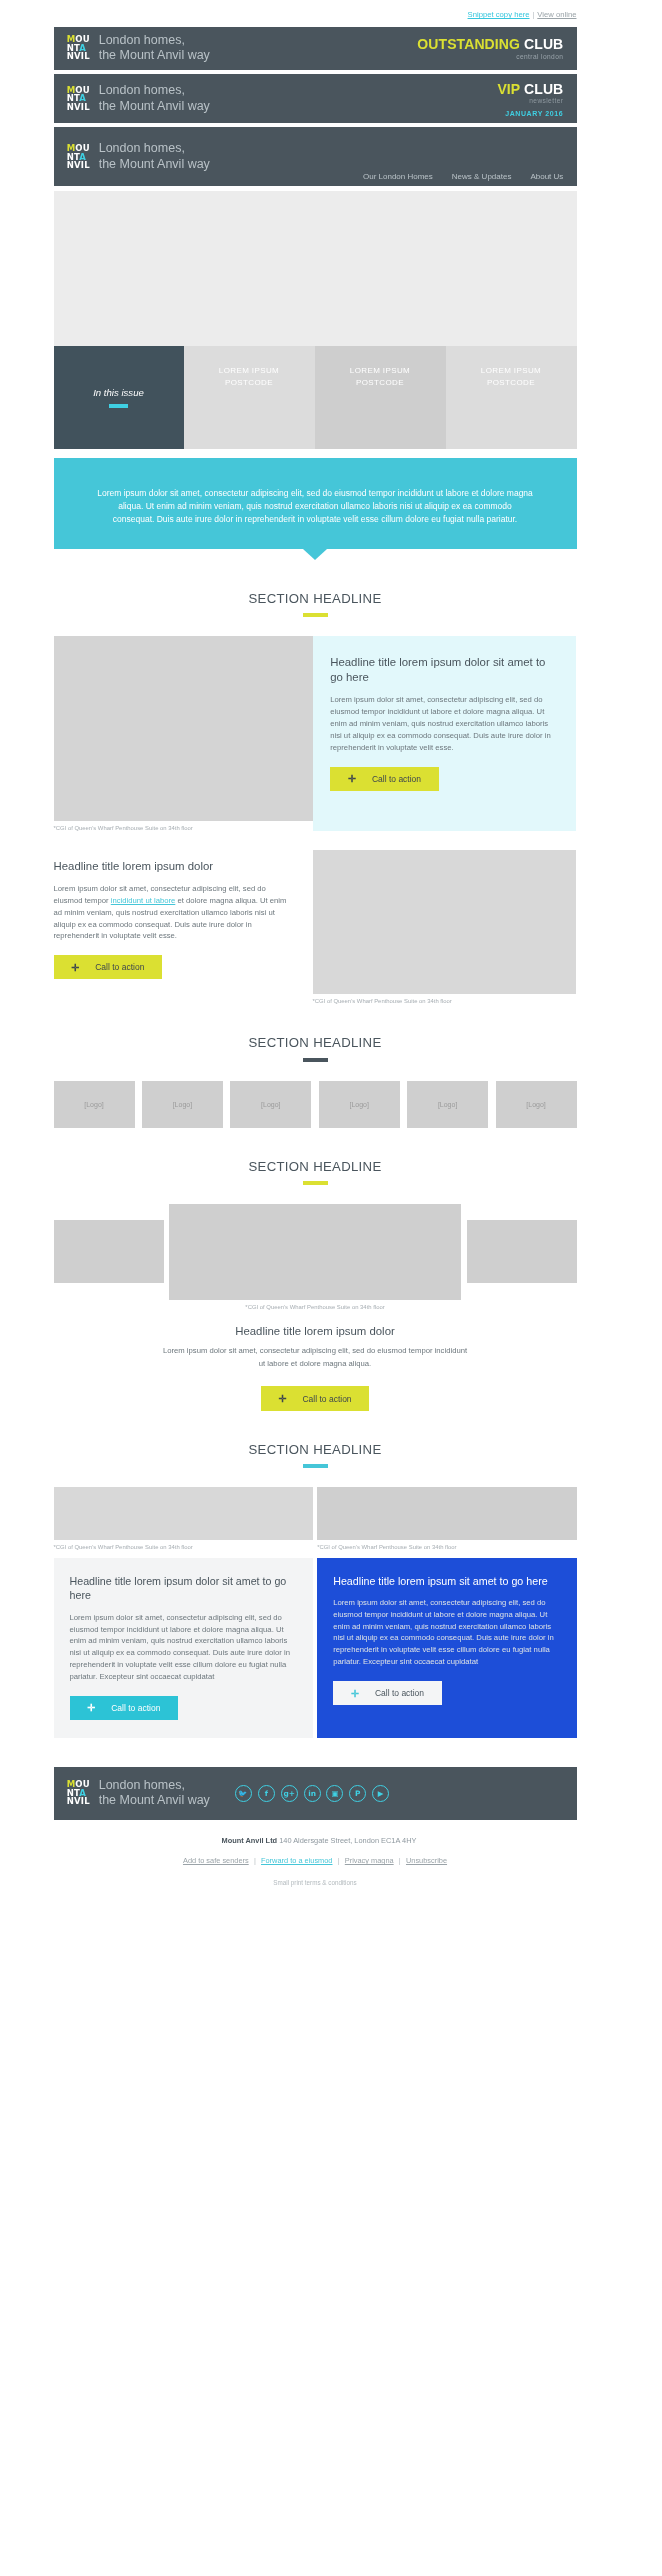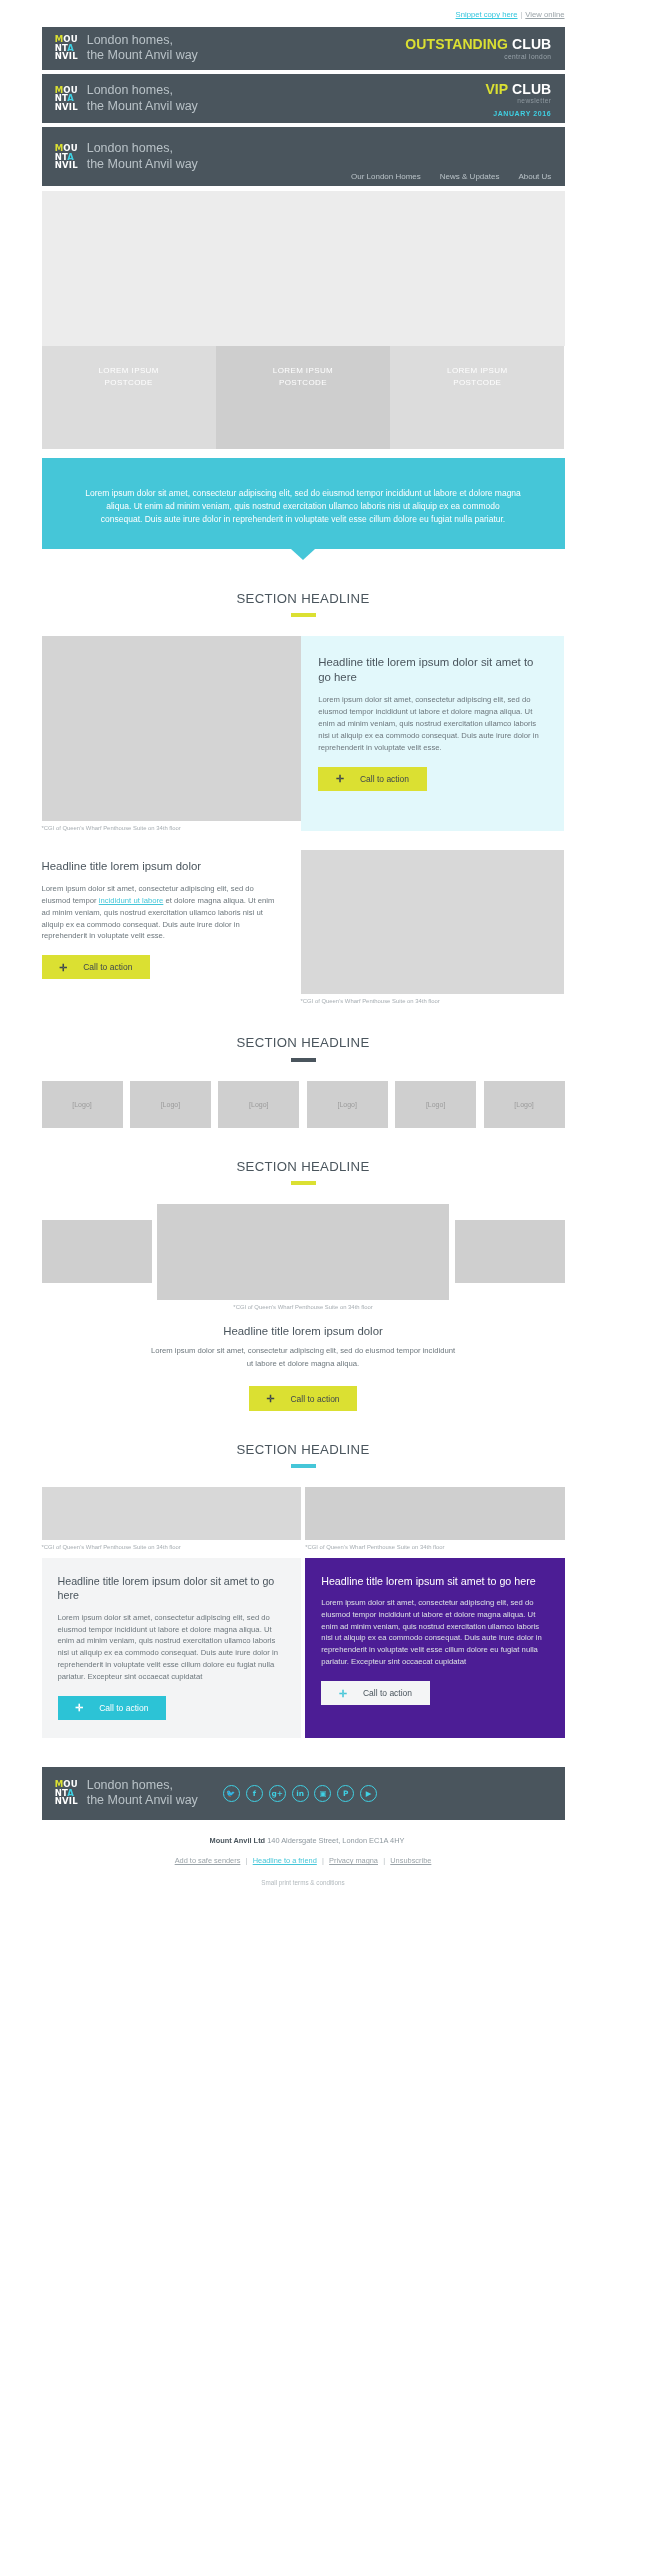--- a/index.html
+++ b/index.html
@@ -4,21 +4,21 @@
 <style>
   * { box-sizing: border-box; margin: 0; padding: 0; }
   html, body {
     width: 662px;
     background: #ffffff;
     font-family: "Liberation Sans", sans-serif;
     -webkit-font-smoothing: antialiased;
   }
   body { width: 662px; height: 2576px; position: relative; overflow: hidden; }
 
-  .page { width: 606px; background: #ffffff; }
+  .page { width: 606px; background: #ffffff; margin-left: 12px; }
 
   
   .preheader {
     width: 523px; margin: 0 auto;
     padding: 10.3px 0 7.4px 0;
     text-align: right;
     font-size: 7.7px;
     color: #9aa3a8;
   }
   .preheader a { color: #35c6dd; text-decoration: underline; }
@@ -165,21 +165,21 @@
   .twocol-imgs { width: 523px; margin: 19px auto 0 auto; display: flex; gap: 4.4px; }
   .twocol-imgs .im { flex: 1; height: 53px; }
   .im-a { background: #d8d8d8; }
   .im-b { background: #cfcfcf; }
   .twocol-caps { width: 523px; margin: 0 auto; display: flex; gap: 4.4px; }
   .twocol-caps .cap { flex: 1; }
 
   .twocol-panels { width: 523px; margin: 7.4px auto 0 auto; display: flex; gap: 4.4px; }
   .pnl { flex: 1; padding: 16px 16px 17.7px 16px; }
   .pnl-light { background: #f3f4f5; }
-  .pnl-dark { background: #4c1d95; }
+  .pnl-dark { background: #1d4ed8; }
   .pnl-light .t { color: #4a555d; font-size: 10.7px; line-height: 14.7px; }
   .pnl-light .b { color: #6d777d; font-size: 7.7px; line-height: 11.8px; margin-top: 8.8px; }
   .pnl-dark .t { color: #ffffff; font-size: 10.7px; line-height: 14.7px; }
   .pnl-dark .b { color: #dde2e5; font-size: 7.7px; line-height: 11.8px; margin-top: 8.8px; }
 
   
   .footer-bar {
     width: 523px; margin: 29px auto 0 auto; background: #4a555d;
     height: 53px; display: flex; align-items: center;
   }
@@ -260,20 +260,24 @@
     <div class="nav">
       <span>Our London Homes</span>
       <span>News &amp; Updates</span>
       <span>About Us</span>
     </div>
   </div>
 
   <div class="hero"></div>
 
   <div class="issue-row">
+    <div class="issue-label">
+      <div>In this issue</div>
+      <div class="issue-rule"></div>
+    </div>
     <div class="issue-cell a">
       <div><span>LOREM IPSUM</span><br><span>POSTCODE</span></div>
     </div>
     <div class="issue-cell b">
       <div><span>LOREM IPSUM</span><br><span>POSTCODE</span></div>
     </div>
     <div class="issue-cell c">
       <div><span>LOREM IPSUM</span><br><span>POSTCODE</span></div>
     </div>
   </div>
@@ -410,19 +414,19 @@
       <div class="soc">P</div>
       <div class="soc">▶</div>
     </div>
   </div>
 
   <div class="footer-addr">
     <b>Mount Anvil Ltd</b><span> 140 Aldersgate Street, London EC1A 4HY</span>
   </div>
 
   <div class="footer-links">
-    <a href="#">Add to safe senders</a><span class="sep">|</span><a href="#" class="cy">Headline to a friend</a><span class="sep">|</span><a href="#">Privacy magna</a><span class="sep">|</span><a href="#">Unsubscribe</a>
+    <a href="#">Add to safe senders</a><span class="sep">|</span><a href="#" class="cy">Forward to a eiusmod</a><span class="sep">|</span><a href="#">Privacy magna</a><span class="sep">|</span><a href="#">Unsubscribe</a>
   </div>
 
   <div class="footer-small">Small print terms &amp; conditions</div>
 
 </div>
 
 
 </body></html>

